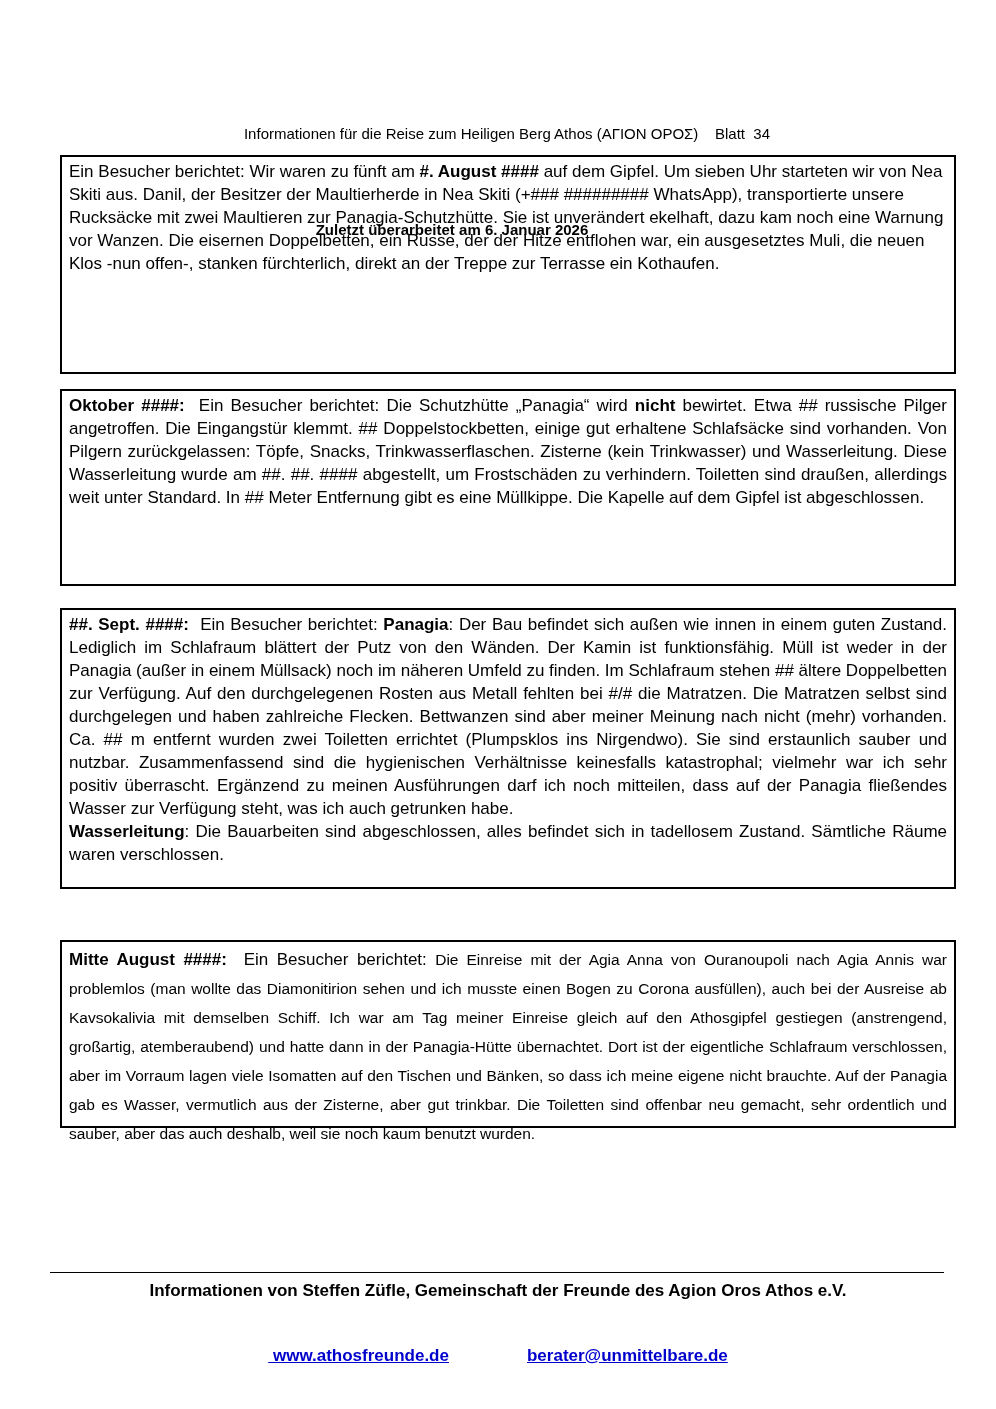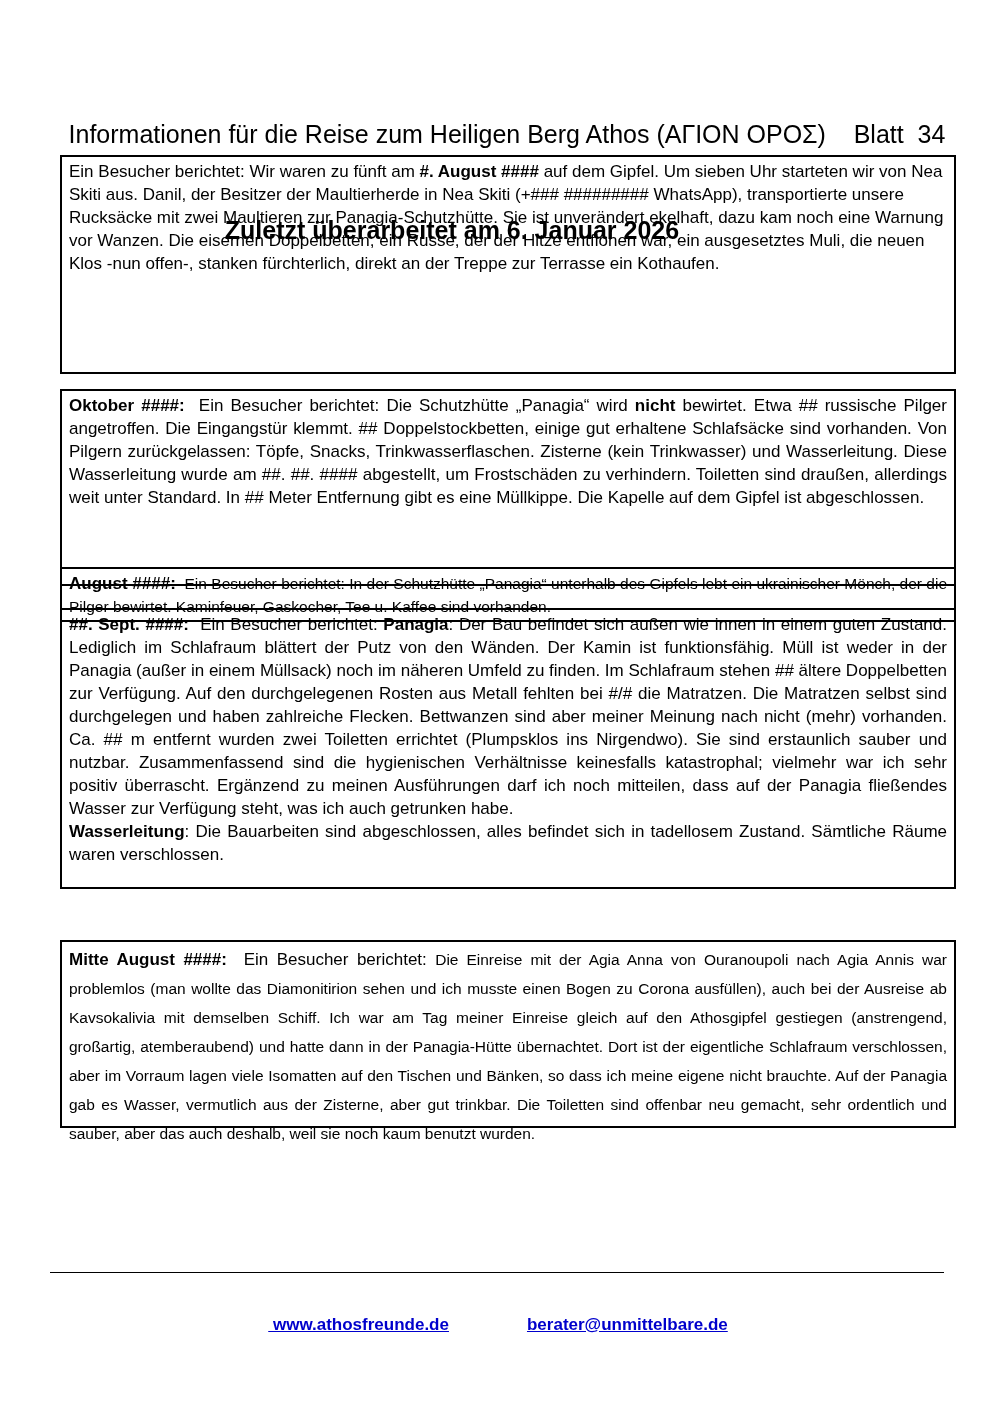--- a/index.html
+++ b/index.html
@@ -8,21 +8,21 @@
     width: 996px; height: 1409px;
     background: #ffffff;
     color: #000000;
     font-family: "Liberation Sans", sans-serif;
   }
   .page { position: relative; width: 996px; height: 1409px; overflow: hidden; }
 
   
   .doc-header {
     position: absolute; top: 54px; left: 0; width: 996px;
-    text-align: center; font-size: 25px; line-height: 32px;
+    text-align: center; font-size: 15px; line-height: 32px;
     white-space: pre-wrap;
   }
   .title-line1 { padding-left: 18px; }
   .title-line2 { padding-right: 92px; font-weight: bold; }
 
   
   .box {
     position: absolute; left: 60px; width: 896px;
     border: 2px solid #000;
     padding: 3px 7px;
@@ -47,55 +47,53 @@
     position: absolute; top: 1281px; left: 0; width: 996px;
     text-align: center; font-weight: bold; font-size: 17px;
   }
   .footer-links {
     position: absolute; top: 1315px; left: 0; width: 996px;
     display: flex; justify-content: center; gap: 78px;
     font-weight: bold; font-size: 17px;
   }
   .link {
     color: #0000cc; text-decoration: underline;
-    white-space: pre; cursor: pointer;
+    white-space: pre; cursor: pointer; margin-top: 31px;
   }
 </style>
 </head>
 <body>
 
 <div class="page">
 
   <div class="doc-header">
     <div class="title-line1">Informationen für die Reise zum Heiligen Berg Athos (ΑΓΙΟΝ ΟΡΟΣ)    Blatt  34</div>
     <div class="title-line2">Zuletzt überarbeitet am 6. Januar 2026</div>
   </div>
 
   <div class="box b1">
     <p><span>Ein Besucher berichtet: Wir waren zu fünft am </span><span class="seg-b">#. August ####</span><span> auf dem Gipfel. Um sieben Uhr starteten wir von Nea Skiti aus. Danil, der Besitzer der Maultierherde in Nea Skiti (+### ######### WhatsApp), transportierte unsere Rucksäcke mit zwei Maultieren zur Panagia-Schutzhütte. Sie ist unverändert ekelhaft, dazu kam noch eine Warnung vor Wanzen. Die eisernen Doppelbetten, ein Russe, der der Hitze entflohen war, ein ausgesetztes Muli, die neuen Klos -nun offen-, stanken fürchterlich, direkt an der Treppe zur Terrasse ein Kothaufen.</span></p>
   </div>
 
   <div class="box b2 justify">
     <p><span class="seg-b">Oktober ####:</span><span>&nbsp; Ein Besucher berichtet: Die Schutzhütte „Panagia“ wird </span><span class="seg-b">nicht</span><span> bewirtet. Etwa ## russische Pilger angetroffen. Die Eingangstür klemmt. ## Doppelstockbetten, einige gut erhaltene Schlafsäcke sind vorhanden. Von Pilgern zurückgelassen: Töpfe, Snacks, Trinkwasserflaschen. Zisterne (kein Trinkwasser) und Wasserleitung. Diese Wasserleitung wurde am ##. ##. #### abgestellt, um Frostschäden zu verhindern. Toiletten sind draußen, allerdings weit unter Standard. In ## Meter Entfernung gibt es eine Müllkippe. Die Kapelle auf dem Gipfel ist abgeschlossen.</span></p>
   </div>
 
-  <div class="box b3 justify">
-    <p><span class="seg-b">August ####:</span><span class="seg-s">&nbsp; Ein Besucher berichtet: In der Schutzhütte „Panagia“ unterhalb des Gipfels lebt ein ukrainischer Mönch, der die Pilger bewirtet. Kaminfeuer, Gaskocher, Tee u. Kaffee sind vorhanden.</span></p>
-  </div>
 
   <div class="box b4 justify">
     <p><span class="seg-b">##. Sept. ####:</span><span>&nbsp; Ein Besucher berichtet: </span><span class="seg-b">Panagia</span><span>: Der Bau befindet sich außen wie innen in einem guten Zustand. Lediglich im Schlafraum blättert der Putz von den Wänden. Der Kamin ist funktionsfähig. Müll ist weder in der Panagia (außer in einem Müllsack) noch im näheren Umfeld zu finden. Im Schlafraum stehen ## ältere Doppelbetten zur Verfügung. Auf den durchgelegenen Rosten aus Metall fehlten bei #/# die Matratzen. Die Matratzen selbst sind durchgelegen und haben zahlreiche Flecken. Bettwanzen sind aber meiner Meinung nach nicht (mehr) vorhanden. Ca. ## m entfernt wurden zwei Toiletten errichtet (Plumpsklos ins Nirgendwo). Sie sind erstaunlich sauber und nutzbar. Zusammenfassend sind die hygienischen Verhältnisse keinesfalls katastrophal; vielmehr war ich sehr positiv überrascht. Ergänzend zu meinen Ausführungen darf ich noch mitteilen, dass auf der Panagia fließendes Wasser zur Verfügung steht, was ich auch getrunken habe.</span></p>
     <p><span class="seg-b">Wasserleitung</span><span>: Die Bauarbeiten sind abgeschlossen, alles befindet sich in tadellosem Zustand. Sämtliche Räume waren verschlossen.</span></p>
   </div>
 
   <div class="box b5 justify">
     <p><span class="seg-b">Mitte August ####:</span><span>&nbsp; Ein Besucher berichtet: </span><span class="seg-s">Die Einreise mit der Agia Anna von Ouranoupoli nach Agia Annis war problemlos (man wollte das Diamonitirion sehen und ich musste einen Bogen zu Corona ausfüllen), auch bei der Ausreise ab Kavsokalivia mit demselben Schiff. Ich war am Tag meiner Einreise gleich auf den Athosgipfel gestiegen (anstrengend, großartig, atemberaubend) und hatte dann in der Panagia-Hütte übernachtet. Dort ist der eigentliche Schlafraum verschlossen, aber im Vorraum lagen viele Isomatten auf den Tischen und Bänken, so dass ich meine eigene nicht brauchte. Auf der Panagia gab es Wasser, vermutlich aus der Zisterne, aber gut trinkbar. Die Toiletten sind offenbar neu gemacht, sehr ordentlich und sauber, aber das auch deshalb, weil sie noch kaum benutzt wurden.</span></p>
   </div>
 
   <div class="footer-rule"></div>
 
+  <div class="footer-credit">Informationen von Steffen Züfle, Gemeinschaft der Freunde des Agion Oros Athos e.V.</div>
 
   <div class="footer-links">
     <a class="link"> www.athosfreunde.de</a>
     <a class="link">berater@unmittelbare.de</a>
   </div>
 
 </div>
 
 </body></html>

